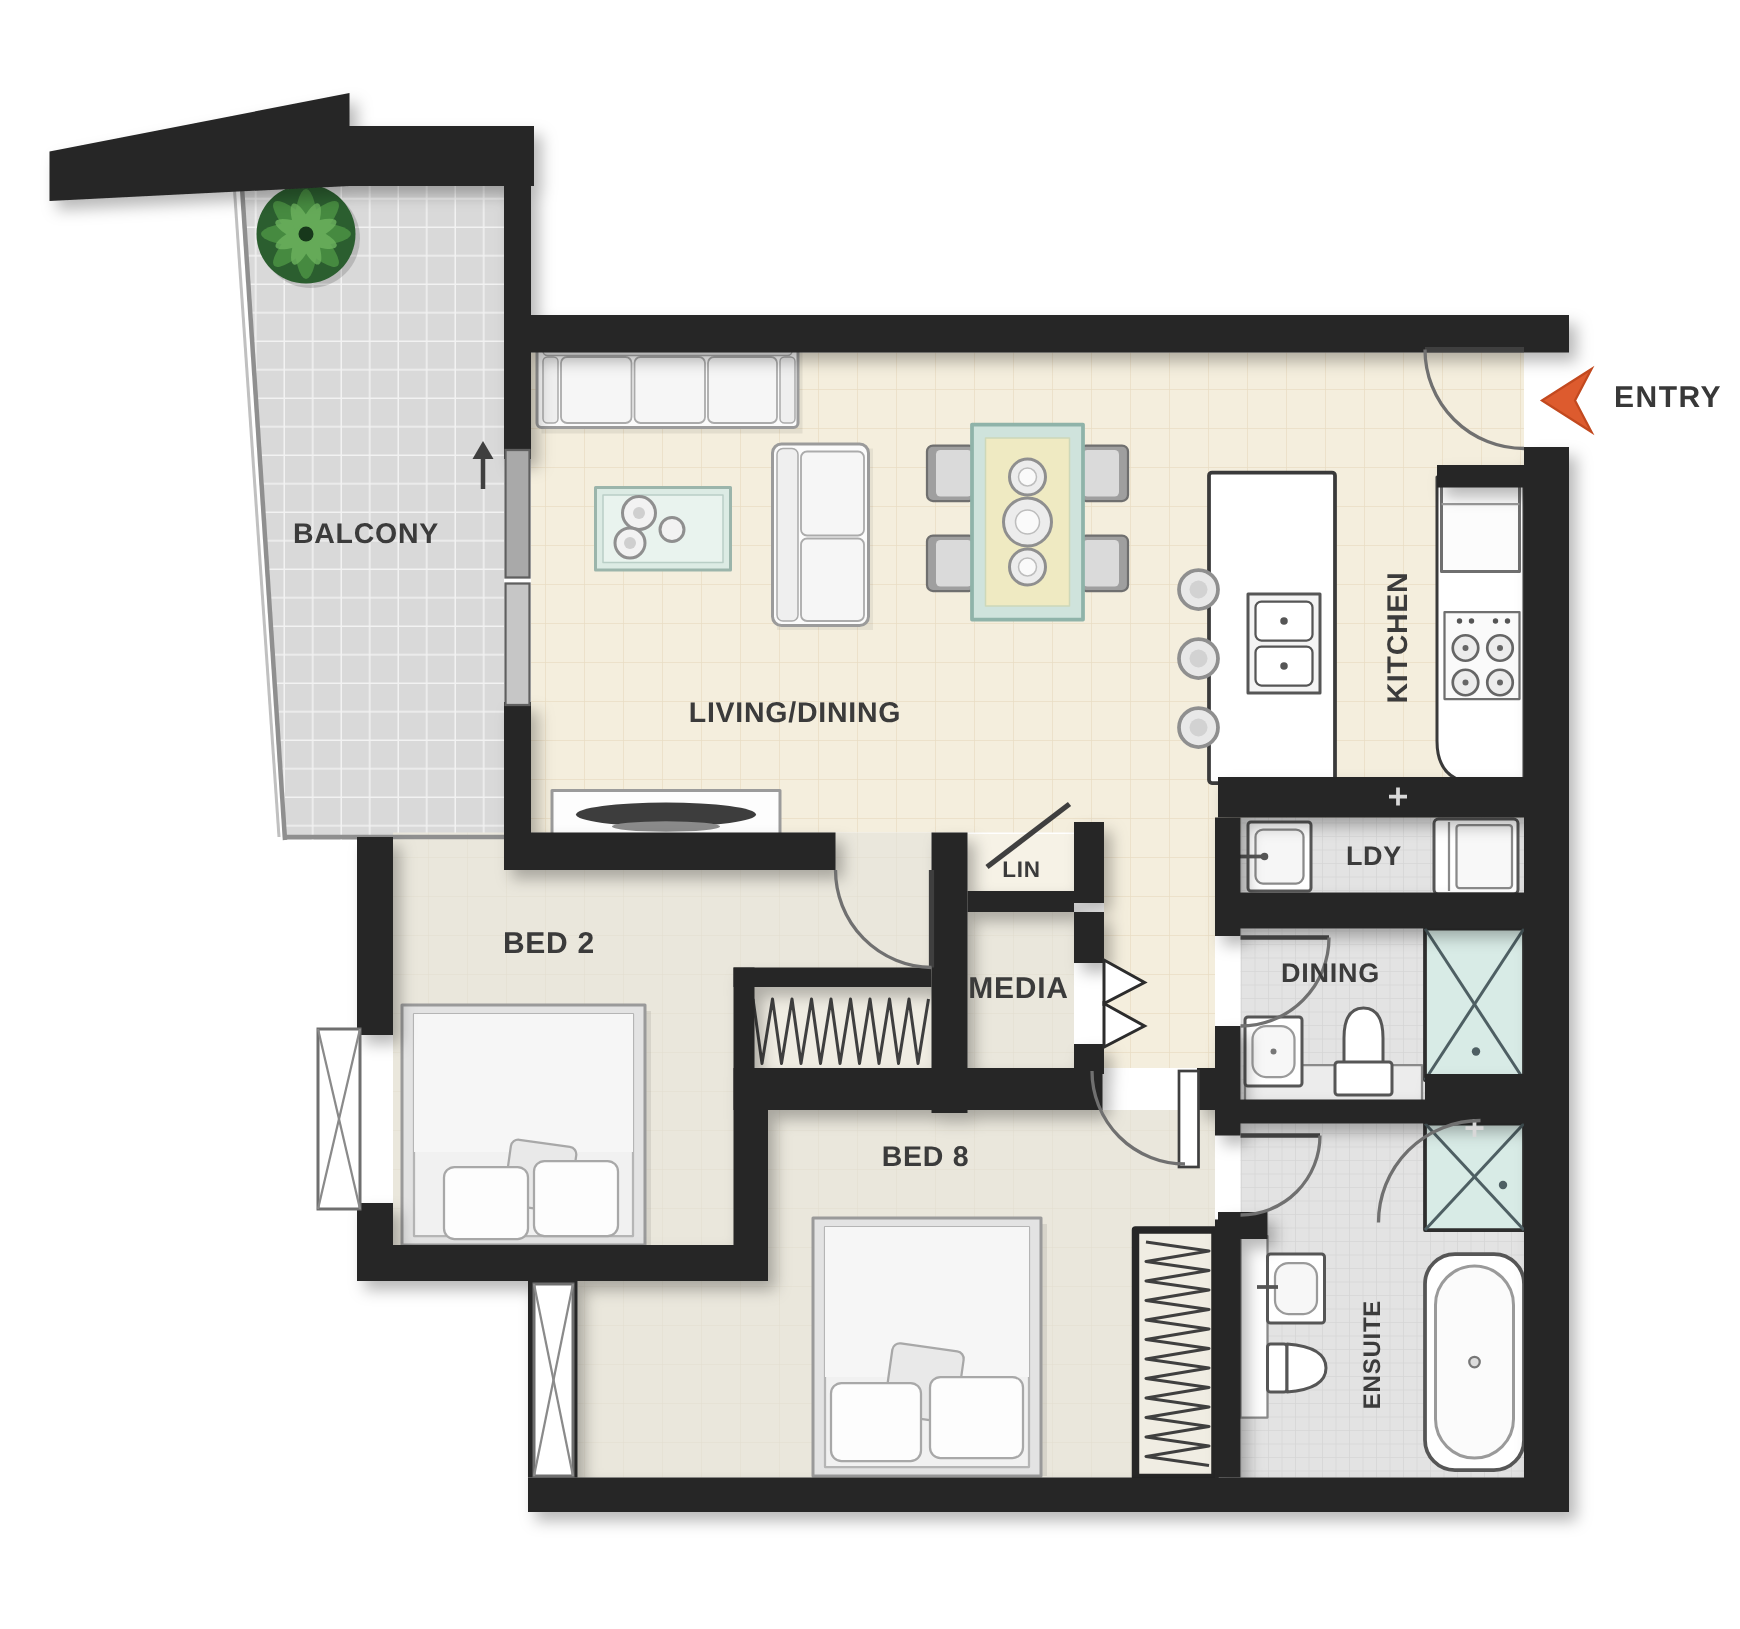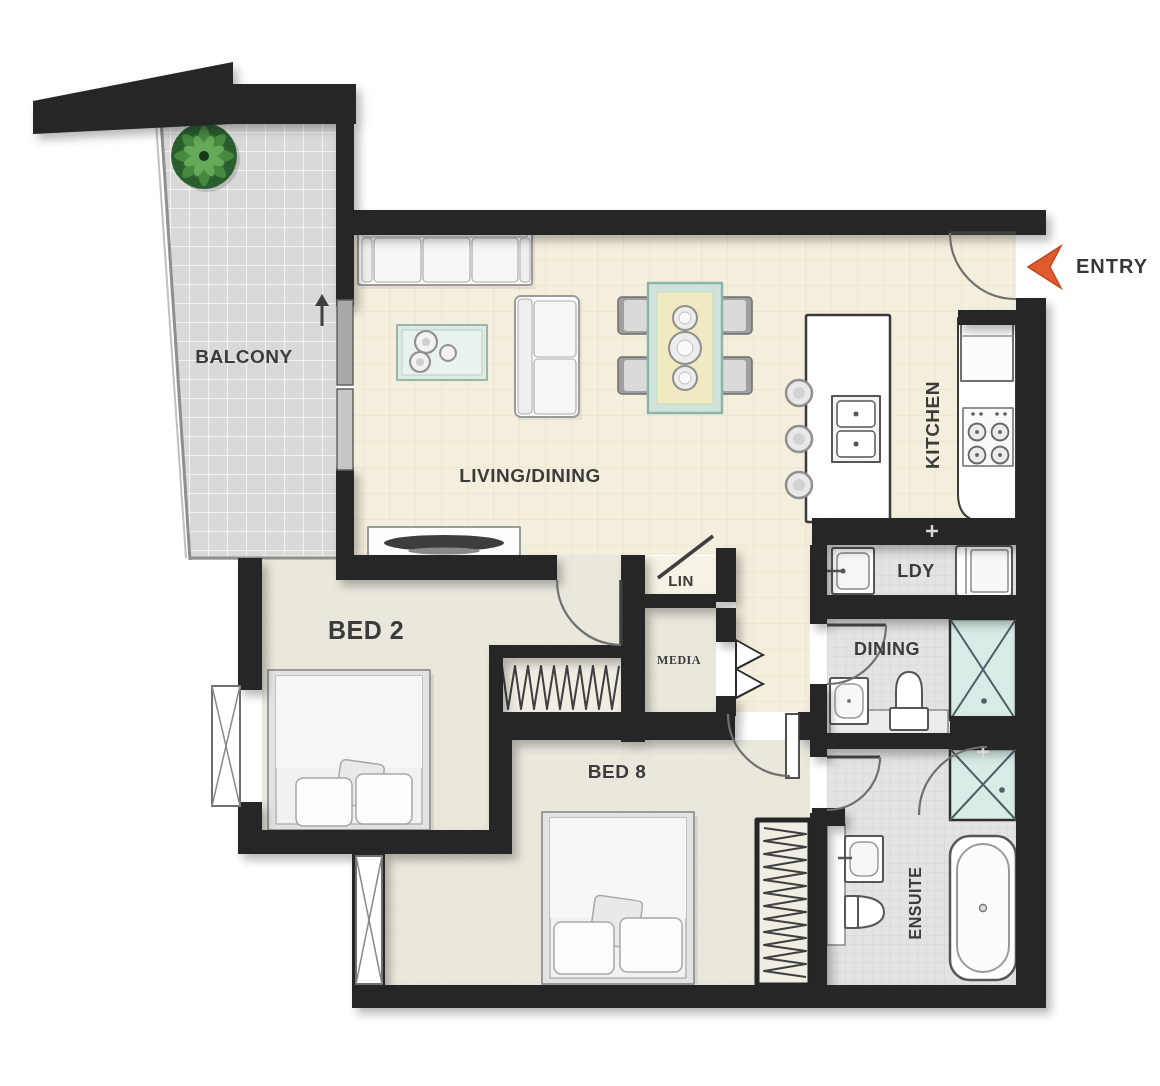--- a/index.html
+++ b/index.html
@@ -375,19 +375,19 @@
   <g>
     <polygon points="1028,267 1061,246 1050,267 1061,288" fill="#DD5B2E" stroke="#c2491f" stroke-width="1.5"></polygon>
   </g>
 </svg>
 
   <div class="lbl" style="left:244px;top:357px;font-size:19px;">BALCONY</div>
   <div class="lbl" style="left:530px;top:476px;font-size:19px;">LIVING/DINING</div>
   <div class="lbl v" style="left:933px;top:425px;font-size:19px;">KITCHEN</div>
   <div class="lbl" style="left:916px;top:571px;font-size:18px;">LDY</div>
   <div class="lbl" style="left:681px;top:580px;font-size:15px;text-align:center;">LIN</div>
-  <div class="lbl" style="left:679px;top:660px;font-size:12px;font-family:Liberation Serif, serif;">MEDIA</div>
+  <div class="lbl" style="left:679px;top:660px;font-size:20px;">MEDIA</div>
   <div class="lbl" style="left:887px;top:649px;font-size:18px;">DINING</div>
-  <div class="lbl" style="left:366px;top:630px;font-size:25px;">BED 2</div>
+  <div class="lbl" style="left:366px;top:630px;font-size:20px;">BED 2</div>
   <div class="lbl" style="left:617px;top:772px;font-size:19px;">BED 8</div>
   <div class="lbl v" style="left:916px;top:903px;font-size:16px;">ENSUITE</div>
   <div class="lbl entry" style="left:1112px;top:266px;font-size:20px;">ENTRY</div>
 </div>
 
 </body></html>

